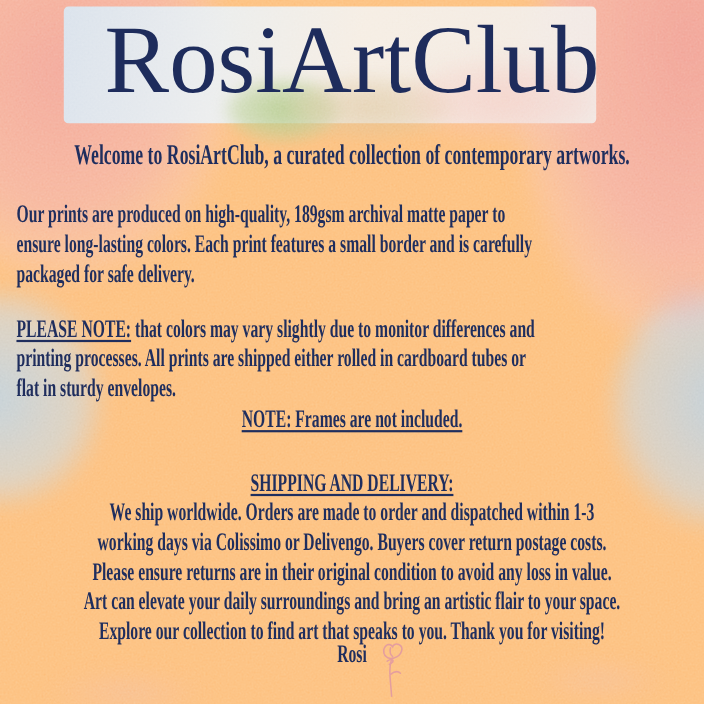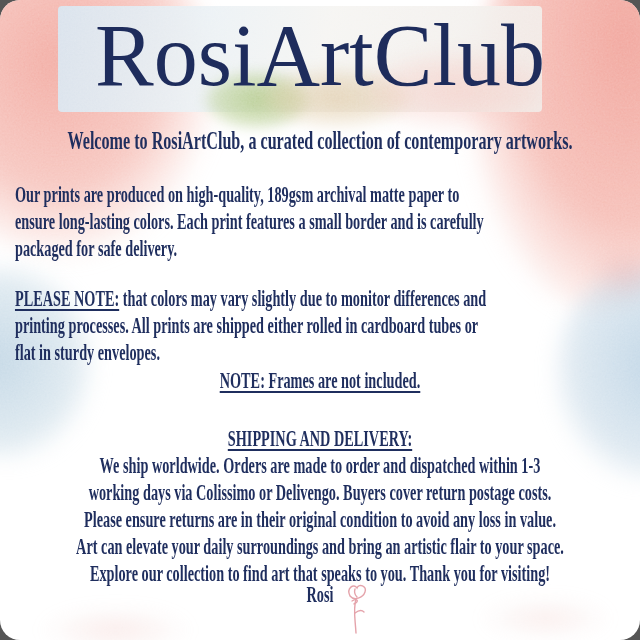--- a/index.html
+++ b/index.html
@@ -1,23 +1,22 @@
 <!DOCTYPE html>
 <html><head>
 <meta charset="utf-8">
 <style>
   html,body{margin:0;padding:0;background:#555;}
   #poster{
     position:relative;
     width:640px;height:640px;
     margin:0 auto;
     overflow:hidden;
-    background:#ffffff;
+    background:#fdba74;
     font-family:"Liberation Serif", serif;
-    border-radius:20px;
   }
   
   .blob{position:absolute;border-radius:50%;pointer-events:none;}
   .z1{z-index:1;} .z3{z-index:3;}
   #blob-tl-pink{left:-80px;top:-70px;width:300px;height:330px;filter:blur(10px);
     background:radial-gradient(ellipse at 45% 40%, rgba(240,158,148,.92) 0%, rgba(243,172,162,.72) 45%, rgba(246,195,186,.35) 63%, rgba(246,205,196,0) 72%);}
   #blob-tr-pink{left:470px;top:-90px;width:260px;height:400px;filter:blur(10px);
     background:radial-gradient(ellipse at 60% 32%, rgba(239,153,143,.95) 0%, rgba(243,170,160,.8) 48%, rgba(246,192,183,.4) 68%, rgba(246,205,196,0) 78%);}
   #blob-left-blue{left:-70px;top:262px;width:165px;height:200px;filter:blur(9px);
     background:radial-gradient(ellipse at 40% 50%, rgba(183,207,224,.9) 0%, rgba(196,216,228,.6) 55%, rgba(205,220,230,0) 75%);}

